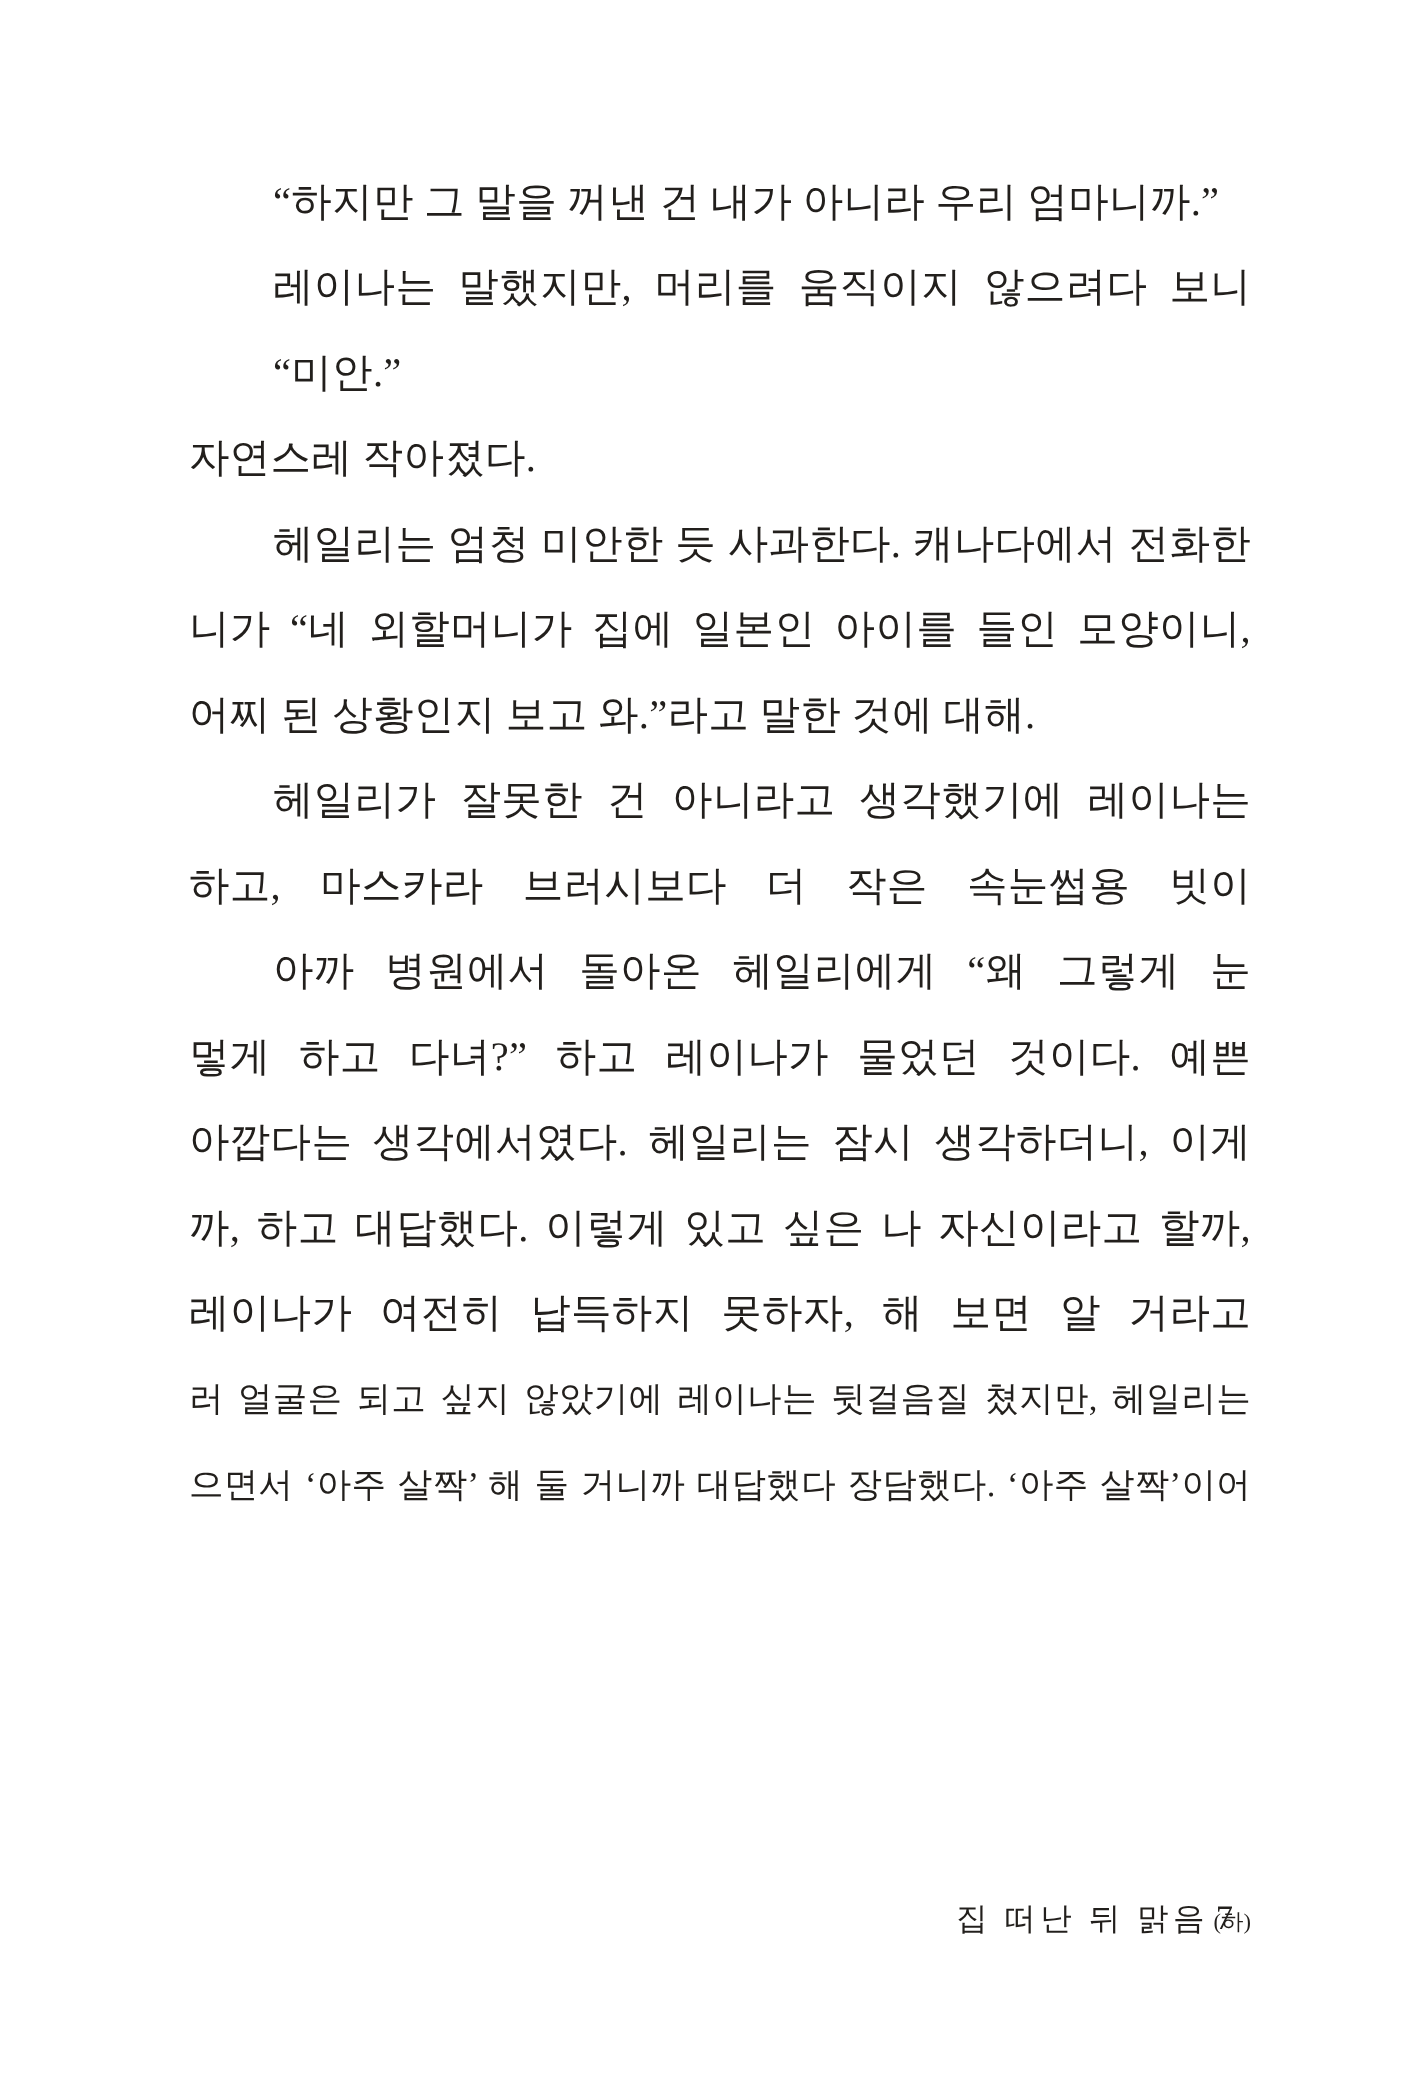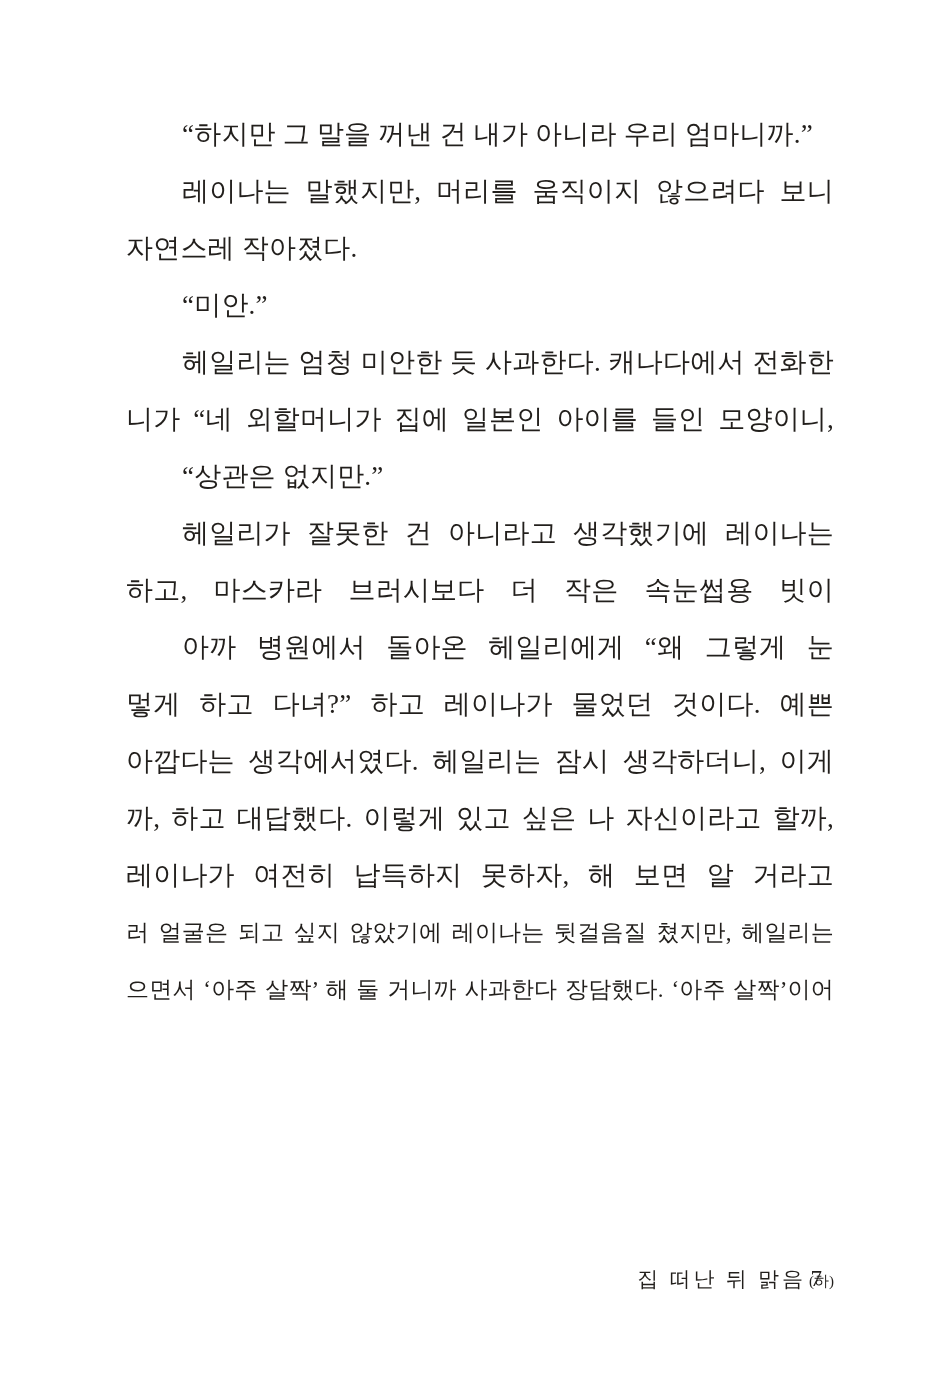--- a/index.html
+++ b/index.html
@@ -74,34 +74,34 @@
   }
 </style>
 </head>
 <body>
 
 <div class="page">
 
   <div class="text-block" id="text-block">
       <div class="line indent">“하지만 그 말을 꺼낸 건 내가 아니라 우리 엄마니까.”</div>
       <div class="line indent justify">레이나는 말했지만, 머리를 움직이지 않으려다 보니 목소리가</div>
+      <div class="line indent">“미안.”</div>
       <div class="line">자연스레 작아졌다.</div>
-      <div class="line indent">“미안.”</div>
       <div class="line indent justify">헤일리는 엄청 미안한 듯 사과한다. 캐나다에서 전화한 어머</div>
       <div class="line justify">니가 “네 외할머니가 집에 일본인 아이를 들인 모양이니, 가서</div>
-      <div class="line indent">“상관은 없지만.”</div>
+      <div class="line">어찌 된 상황인지 보고 와.”라고 말한 것에 대해.</div>
       <div class="line indent justify">헤일리가 잘못한 건 아니라고 생각했기에 레이나는 그렇게 말</div>
       <div class="line justify">하고, 마스카라 브러시보다 더 작은 속눈썹용 빗이 눈앞으로 닥</div>
       <div class="line indent justify">아까 병원에서 돌아온 헤일리에게 “왜 그렇게 눈 주위를 시커</div>
       <div class="line justify">멓게 하고 다녀?” 하고 레이나가 물었던 것이다. 예쁜 얼굴인데</div>
       <div class="line justify">아깝다는 생각에서였다. 헤일리는 잠시 생각하더니, 이게 나니</div>
       <div class="line justify">까, 하고 대답했다. 이렇게 있고 싶은 나 자신이라고 할까, 라고.</div>
       <div class="line justify">레이나가 여전히 납득하지 못하자, 해 보면 알 거라고 말했다</div>
       <div class="line justify small">러 얼굴은 되고 싶지 않았기에 레이나는 뒷걸음질 쳤지만, 헤일리는 웃</div>
-      <div class="line justify small">으면서 ‘아주 살짝’ 해 둘 거니까 사과한다 장담했다. ‘아주 살짝’이어</div>
+      <div class="line justify small">으면서 ‘아주 살짝’ 해 둘 거니까 대답했다 장담했다. ‘아주 살짝’이어</div>
     </div>
 
   <div class="footer">
     <div class="running-title">
       <span>집 떠난 뒤 맑음</span><span class="vol">(하)</span>
     </div>
     <div class="page-number">7</div>
   </div>
 
 </div>

